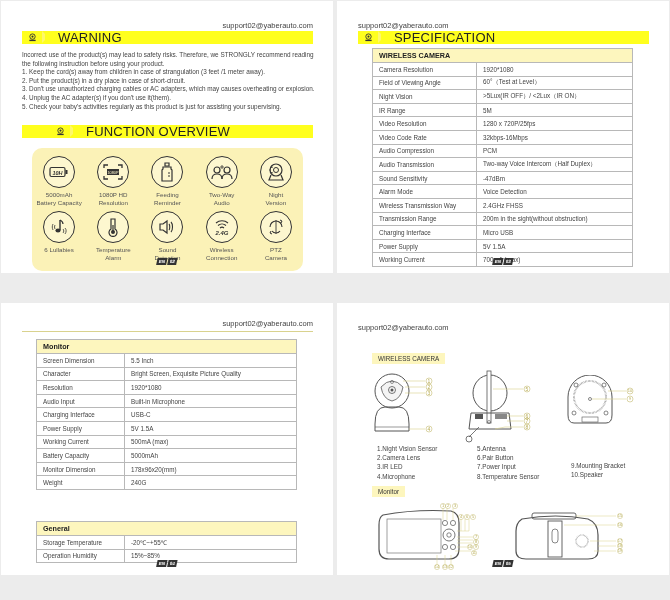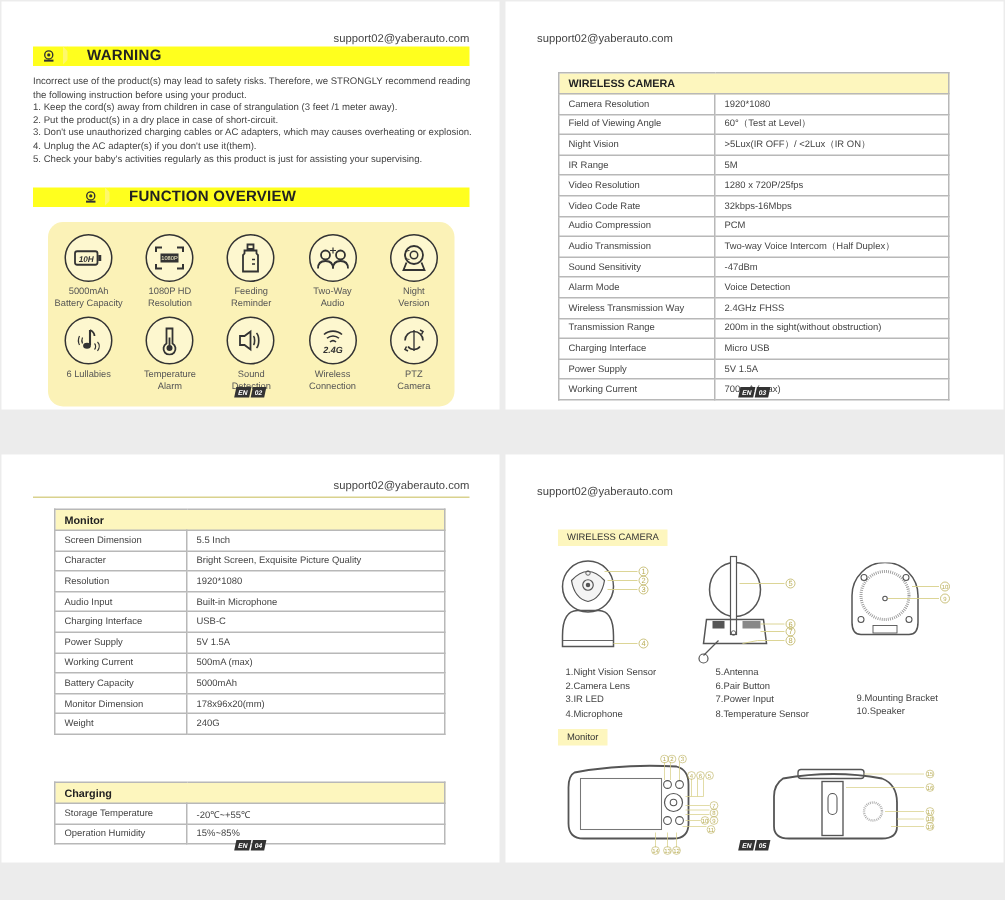--- a/index.html
+++ b/index.html
@@ -15,21 +15,21 @@
   .email { position: absolute; font-size: 7.5px; color: #444; }
   .email.right { right: 20px; top: 20px; }
   .email.left { left: 21px; top: 20px; }
 
   .bar { position: absolute; left: 21px; width: 291px; height: 13px; background: #ffff1e; top: 30px; display: flex; align-items: center; }
   .bar .badge { width: 20px; height: 13px; display: flex; align-items: center; justify-content: center; }
   .bar .chev { width: 10px; height: 13px; position: relative; }
   .bar .chev::before, .bar .chev::after { content: ""; position: absolute; top: 0; width: 0; height: 0; border-top: 6.5px solid transparent; border-bottom: 6.5px solid transparent; }
   .bar .chev::before { left: 0; border-left: 6px solid #fff86a; }
   .bar .chev::after { left: 3px; border-left: 5px solid #ffff1e; }
-  .bar .title { font-weight: bold; font-size: 10px; color: #222; margin-left: 6px; letter-spacing: 0.2px; }
+  .bar .title { font-weight: normal; font-size: 13px; color: #222; margin-left: 6px; letter-spacing: 0.2px; }
 
   .warn-text { position: absolute; left: 21px; top: 50px; width: 295px; font-size: 6.4px; line-height: 8.6px; color: #444; }
 
   .func-box { position: absolute; left: 31px; top: 147px; width: 271px; height: 123px; background: #fbf2b7; border-radius: 10px; }
   .func-grid { display: grid; grid-template-columns: repeat(5, 1fr); row-gap: 4px; padding: 8px 0 0 0; }
   .func-item { display: flex; flex-direction: column; align-items: center; }
   .func-icon { width: 32px; height: 32px; border: 1.5px solid #333; border-radius: 50%; display: flex; align-items: center; justify-content: center; background: #fdf7cf; }
   .func-label { font-size: 6.2px; line-height: 7.6px; color: #555; text-align: center; margin-top: 3px; height: 16px; }
 
   .pagenum { position: absolute; left: 50%; transform: translateX(-50%); bottom: 8px; display: flex; gap: 1px; }
@@ -237,20 +237,31 @@
   </div>
 
   <div class="pagenum">
     <span>EN</span>
     <span>02</span>
   </div>
 </div>
 
 <div class="page p2">
   <div class="email left">support02@yaberauto.com</div>
+  <div class="bar">
+    <span class="badge">
+      <svg width="9" height="9" viewBox="0 0 10 10">
+          <circle cx="5" cy="4" r="3" fill="none" stroke="#333" stroke-width="1"></circle>
+          <circle cx="5" cy="4" r="1.2" fill="#333"></circle>
+          <rect x="1.5" y="7.5" width="7" height="1.5" fill="#333"></rect>
+        </svg>
+    </span>
+    <span class="chev"></span>
+    <span class="title">SPECIFICATION</span>
+  </div>
   <table class="spec t-cam">
     <thead>
         <tr>
           <th colspan="2">WIRELESS CAMERA</th>
         </tr>
       </thead>
     <tbody id="cam-body">
         <tr>
           <td>Camera Resolution</td>
           <td>1920*1080</td>
@@ -367,21 +378,21 @@
         </tr>
         <tr>
           <td>Weight</td>
           <td>240G</td>
         </tr>
       </tbody>
   </table>
   <table class="spec t-gen">
     <thead>
         <tr>
-          <th colspan="2">Charging</th>
+          <th colspan="2">General</th>
         </tr>
       </thead>
     <tbody id="gen-body">
         <tr>
           <td>Storage Temperature</td>
           <td>-20℃~+55℃</td>
         </tr>
         <tr>
           <td>Operation Humidity</td>
           <td>15%~85%</td>

